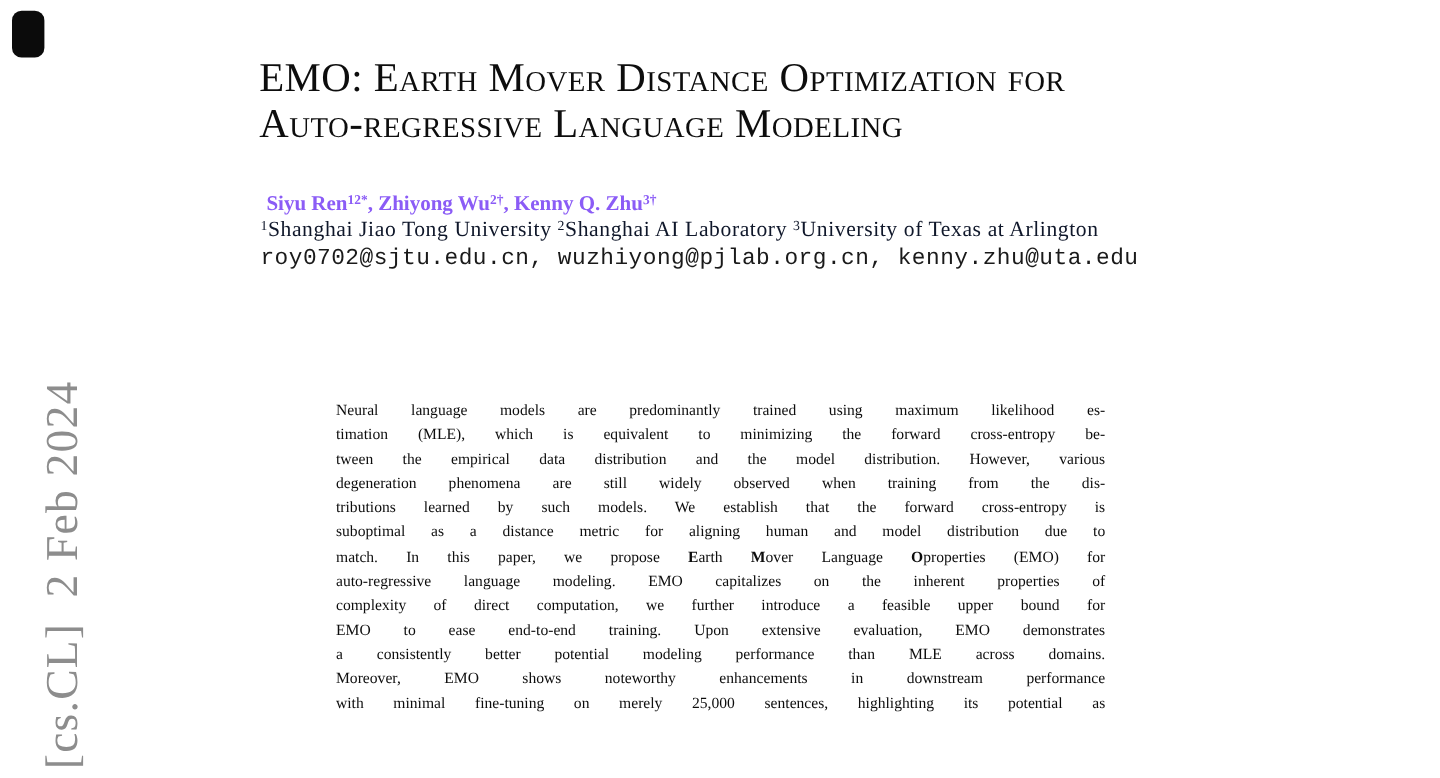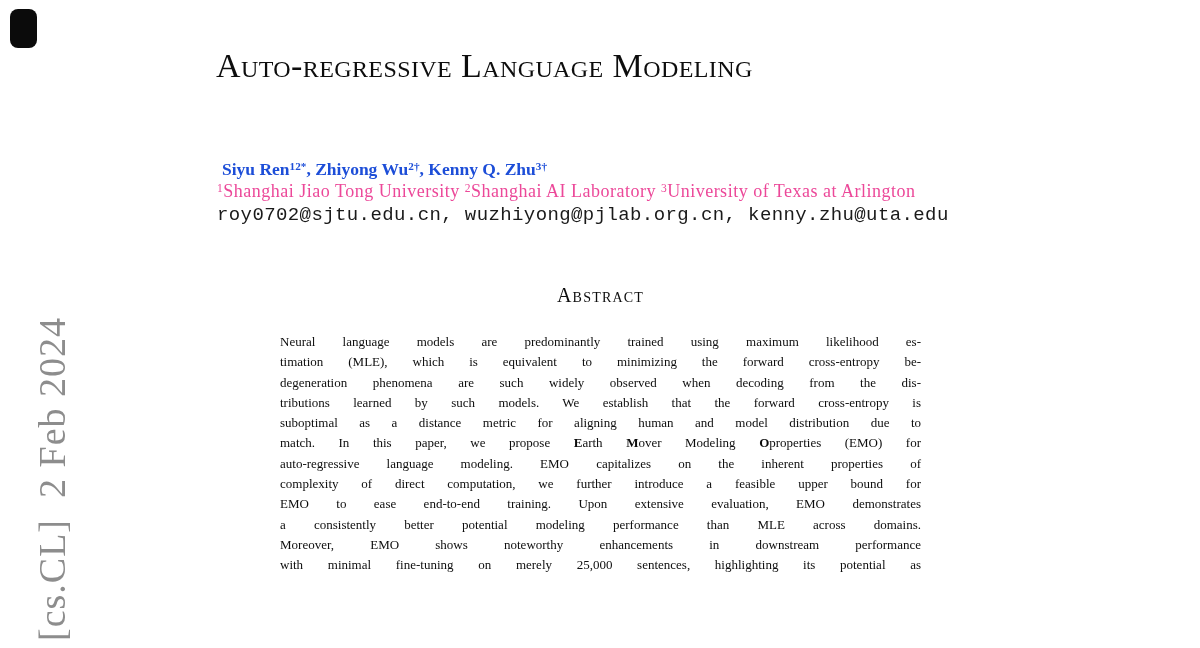--- a/index.html
+++ b/index.html
@@ -16,25 +16,25 @@
     font-size:38px;line-height:38px;color:#8d8d8d;white-space:pre;letter-spacing:1px;
     font-family:"Liberation Serif",serif;
   }
   .title{
     position:absolute;left:216px;top:47px;margin:0;font-weight:400;
     font-size:34px;line-height:38px;font-variant:small-caps;letter-spacing:0.4px;color:#0d0d0d;
   }
   .title-line{display:block;}
   .authors{
     position:absolute;left:222px;top:158px;font-size:17.5px;line-height:22px;font-weight:700;
-    white-space:nowrap;color:#1d4ed8;
+    white-space:nowrap;color:#8b5cf6;
   }
   .affils{
     position:absolute;left:217px;top:181px;font-size:18px;line-height:21px;
-    white-space:nowrap;letter-spacing:0.5px;color:#ec4899;
+    white-space:nowrap;letter-spacing:0.5px;color:#0f172a;
   }
   .emails{
     position:absolute;left:217px;top:204px;font-family:"Liberation Mono",monospace;
     font-size:19px;line-height:23px;letter-spacing:0.4px;white-space:nowrap;color:#1a1a1a;
   }
   .abs-head{
     position:absolute;left:280px;top:284px;width:641px;text-align:center;
     font-variant:small-caps;font-size:20px;line-height:22px;letter-spacing:1.2px;color:#0d0d0d;
   }
   .abs-body{
@@ -48,38 +48,39 @@
 </head>
 <body>
 
 <div class="page">
 
   <div class="corner-mark"></div>
 
   <div class="watermark">[cs.CL]  2 Feb 2024</div>
 
   <h1 class="title">
+    <span class="title-line">EMO: Earth Mover Distance Optimization for</span>
     <span class="title-line">Auto-regressive Language Modeling</span>
   </h1>
 
   <div class="authors"><span>Siyu Ren</span><sup>12*</sup><span>, Zhiyong Wu</span><sup>2†</sup><span>, Kenny Q. Zhu</span><sup>3†</sup></div>
 
   <div class="affils"><sup>1</sup><span>Shanghai Jiao Tong University </span><sup>2</sup><span>Shanghai AI Laboratory </span><sup>3</sup><span>University of Texas at Arlington</span></div>
 
   <div class="emails">roy0702@sjtu.edu.cn, wuzhiyong@pjlab.org.cn, kenny.zhu@uta.edu</div>
 
-  <div class="abs-head">Abstract</div>
 
   <div class="abs-body" id="abs">
       <div class="abs-line"><span>Neural language models are predominantly trained using maximum likelihood es-</span></div>
       <div class="abs-line"><span>timation (MLE), which is equivalent to minimizing the forward cross-entropy be-</span></div>
-      <div class="abs-line"><span>degeneration phenomena are such widely observed when decoding from the dis-</span></div>
+      <div class="abs-line"><span>tween the empirical data distribution and the model distribution. However, various</span></div>
+      <div class="abs-line"><span>degeneration phenomena are still widely observed when training from the dis-</span></div>
       <div class="abs-line"><span>tributions learned by such models. We establish that the forward cross-entropy is</span></div>
       <div class="abs-line"><span>suboptimal as a distance metric for aligning human and model distribution due to</span></div>
-      <div class="abs-line"><span>match. In this paper, we propose </span><span class="b">E</span><span>arth </span><span class="b">M</span><span>over Modeling </span><span class="b">O</span><span>properties (EMO) for</span></div>
+      <div class="abs-line"><span>match. In this paper, we propose </span><span class="b">E</span><span>arth </span><span class="b">M</span><span>over Language </span><span class="b">O</span><span>properties (EMO) for</span></div>
       <div class="abs-line"><span>auto-regressive language modeling. EMO capitalizes on the inherent properties of</span></div>
       <div class="abs-line"><span>complexity of direct computation, we further introduce a feasible upper bound for</span></div>
       <div class="abs-line"><span>EMO to ease end-to-end training. Upon extensive evaluation, EMO demonstrates</span></div>
       <div class="abs-line"><span>a consistently better potential modeling performance than MLE across domains.</span></div>
       <div class="abs-line"><span>Moreover, EMO shows noteworthy enhancements in downstream performance</span></div>
       <div class="abs-line"><span>with minimal fine-tuning on merely 25,000 sentences, highlighting its potential as</span></div>
     </div>
 
 </div>
 

